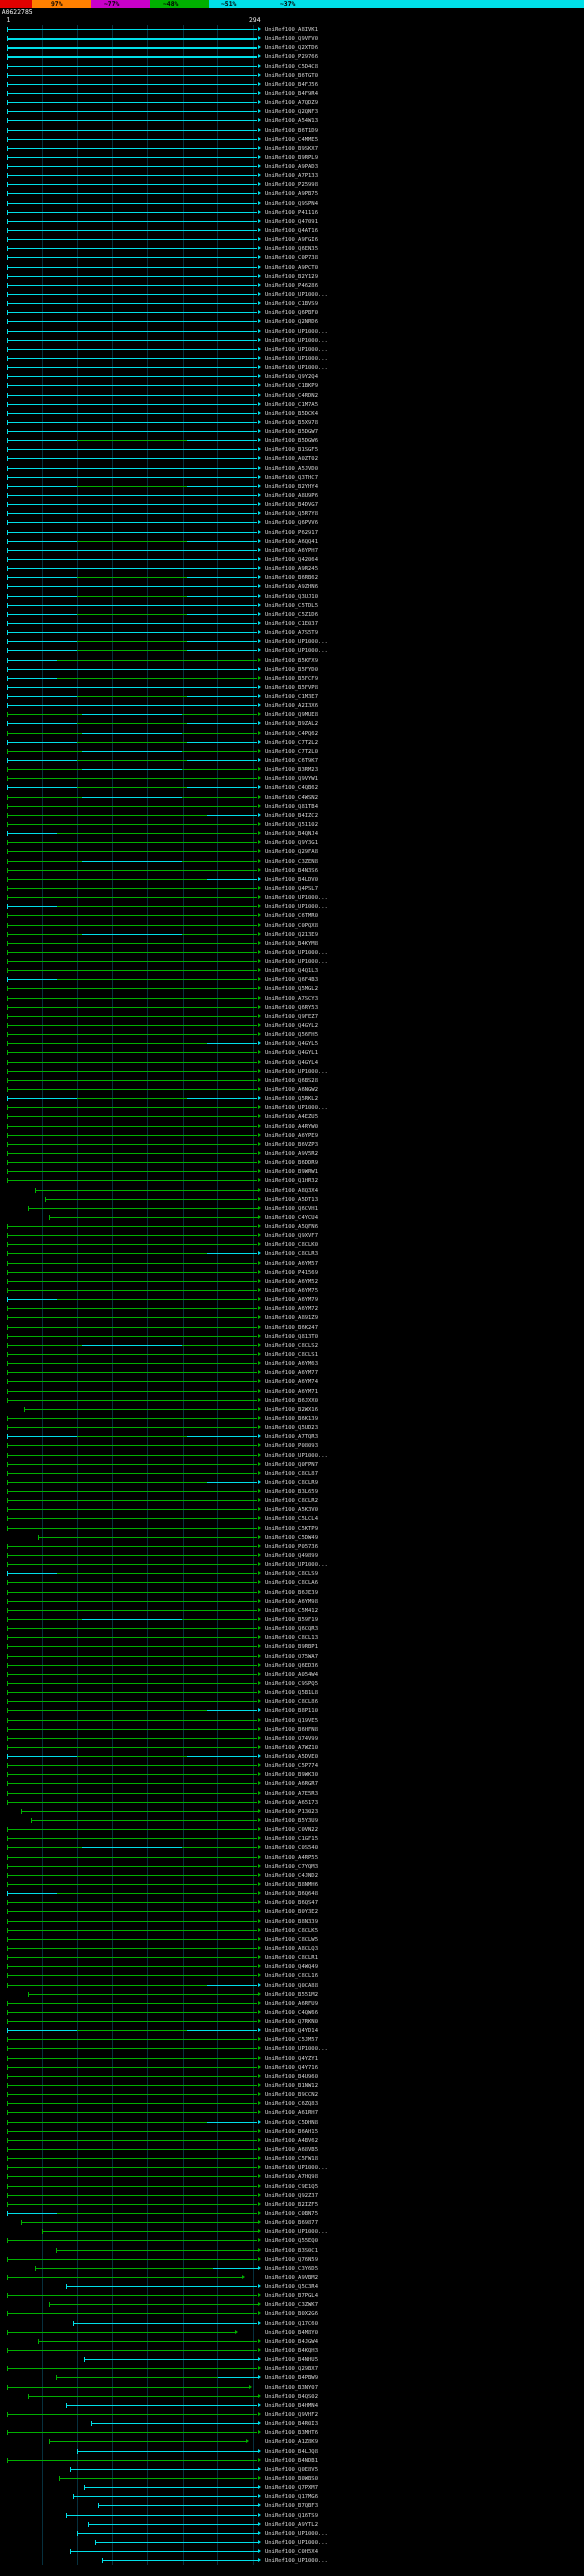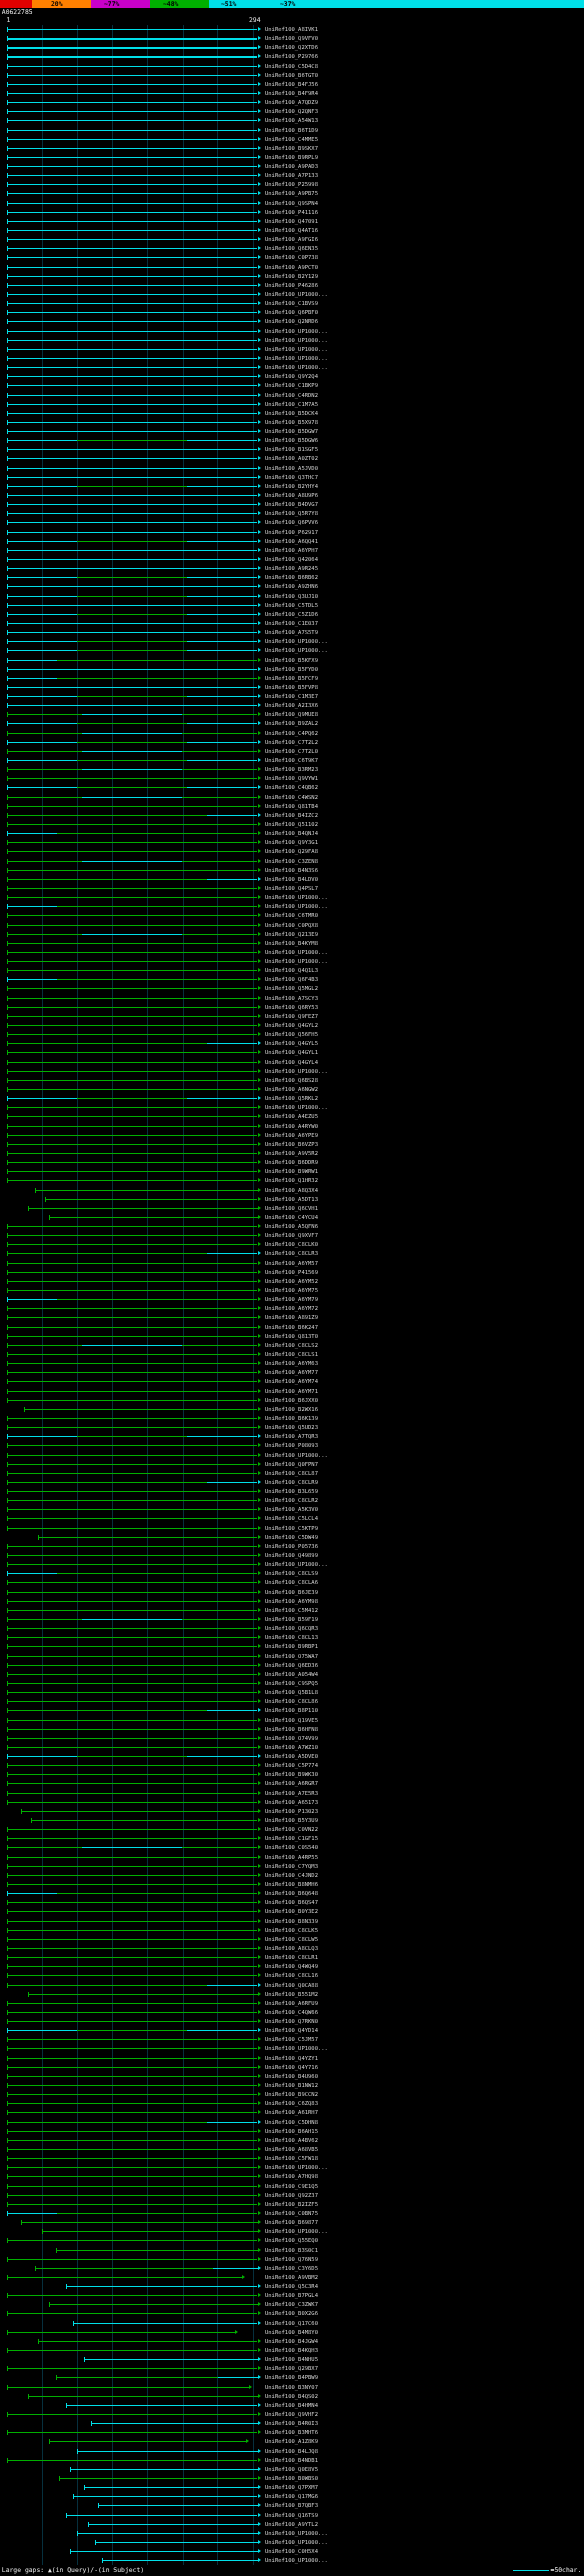--- a/index.html
+++ b/index.html
@@ -38,21 +38,21 @@
 <body>
 
 <div id="app">
 
   <div id="scalebar">
       <div class="scale-seg" style="width: 32px; background: rgb(224, 0, 0);"></div>
       <div class="scale-seg" style="width: 59px; background: rgb(255, 128, 0);"></div>
       <div class="scale-seg" style="width: 59px; background: rgb(200, 0, 200);"></div>
       <div class="scale-seg" style="width: 59px; background: rgb(0, 176, 0);"></div>
       <div class="scale-seg" style="width: 375px; background: rgb(0, 223, 232);"></div>
-      <div class="scale-label" style="left: 51px;">20%</div>
+      <div class="scale-label" style="left: 51px;">97%</div>
       <div class="scale-label" style="left: 104px;">~77%</div>
       <div class="scale-label" style="left: 163px;">~48%</div>
       <div class="scale-label" style="left: 221px;">~51%</div>
       <div class="scale-label" style="left: 280px;">~37%</div>
     </div>
 
   <div id="queryrow">
     <span>A0622785</span>
   </div>
 
@@ -2361,22 +2361,15 @@
       <div class="hit-row" style="top: 2531px;">
         <div class="bar" style="left: 102px; width: 156px;">
           <div class="seg" style="flex-grow: 1; background: rgb(0, 223, 232);"></div>
         </div>
         <div class="tick" style="left: 102px; background: rgb(0, 223, 232);"></div>
         <div class="arrow" style="left: 258px; border-left-color: rgb(0, 223, 232);"></div>
         <div class="hit-label" style="left: 265px;">UniRef100_UP1000...</div>
       </div>
     </div>
 
-  <div id="footer">
-    <span class="legend-left">Large gaps: ▲(in Query)/-(in Subject)</span>
-    <span class="legend-right">
-      <span class="scale-line" id="scale-line" style="width: 36px;"></span>
-      <span>=50char.</span>
-    </span>
-  </div>
 
 </div>
 
 
 </body></html>

